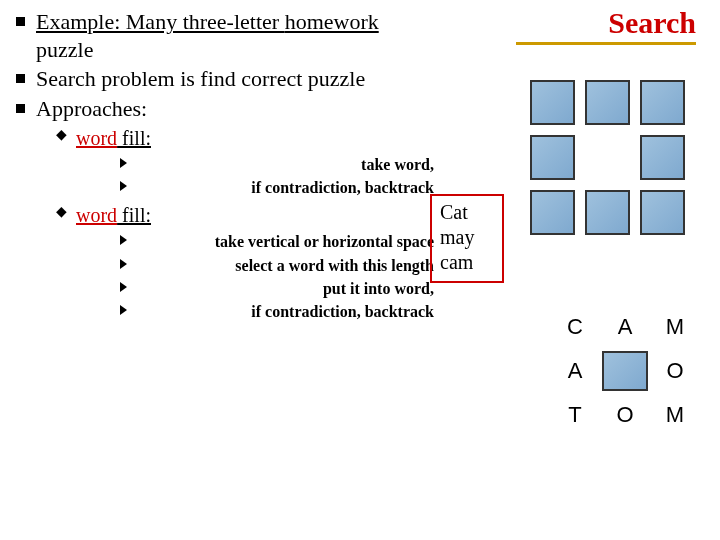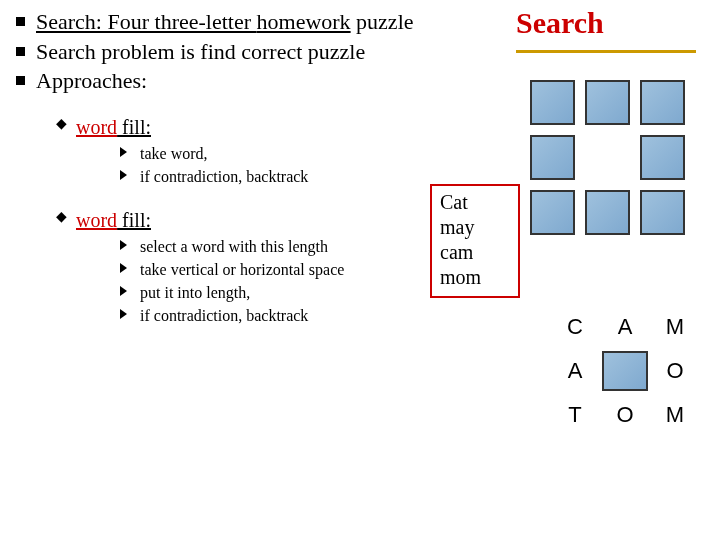--- a/index.html
+++ b/index.html
@@ -11,60 +11,60 @@
     color: #000;
     position: relative;
     overflow: hidden;
   }
   .slide { position: relative; width: 100%; height: 100%; padding: 8px 14px; }
 
   .title {
     position: absolute;
     top: 6px; right: 24px;
     width: 180px;
-    text-align: left;
+    text-align: right;
     font-size: 30px;
     font-weight: bold;
     color: #cc0000;
     border-bottom: 3px solid #cc9900;
-    padding-bottom: 10px;
+    padding-bottom: 2px;
   }
 
   .content { position: relative; width: 420px; }
 
   ul.l1 { list-style: none; margin: 0; padding: 0; }
   ul.l1 > li { position: relative; padding-left: 22px; font-size: 22px; line-height: 1.25; margin-bottom: 2px; }
   ul.l1 > li::before {
     content: "";
     position: absolute; left: 2px; top: 9px;
     width: 9px; height: 9px; background: #000;
   }
 
   ul.l2 { list-style: none; margin: 2px 0 0 0; padding: 0; }
-  ul.l2 > li { position: relative; padding-left: 40px; font-size: 20px; line-height: 1.25; margin-top: 20px; }
+  ul.l2 > li { position: relative; padding-left: 40px; font-size: 20px; line-height: 1.25; margin-top: 4px; }
   ul.l2 > li > .dia::before {
     content: "◆"; position: absolute; left: 20px; top: 0; font-size: 14px; color: #000;
   }
   .term { color: #cc0000; }
 
   ul.l3 { list-style: none; margin: 2px 0 2px 0; padding: 0; }
-  ul.l3 > li { position: relative; padding-left: 64px; font-size: 16px; font-weight: normal; line-height: 1.45; }
+  ul.l3 > li { position: relative; padding-left: 64px; font-size: 16px; font-weight: bold; line-height: 1.45; text-align: right; }
   ul.l3 > li::before {
     content: "";
     position: absolute; left: 44px; top: 5px;
     width: 0; height: 0;
     border-left: 7px solid #000;
     border-top: 5px solid transparent;
     border-bottom: 5px solid transparent;
   }
 
   .wordbox {
     position: absolute;
-    left: 430px; top: 184px;
-    width: 90px;
+    left: 430px; top: 194px;
+    width: 74px;
     border: 2px solid #cc0000;
     padding: 4px 8px 6px 8px;
     font-size: 20px; line-height: 1.25;
   }
 
   .grid-area {
     position: absolute;
     right: 30px; top: 80px;
     width: 160px; height: 160px;
   }
@@ -99,51 +99,50 @@
 </head>
 <body>
 
 <div class="slide">
 
   <div class="title">Search</div>
 
   <div class="content">
     <ul class="l1">
       <li>
-        <span class="u">Search: Four three-letter </span><span class="u">homework</span><span> puzzle</span>
+        <span class="u">Example: Many three-letter </span><span class="u">homework</span><span> puzzle</span>
       </li>
       <li><span>Search problem is find correct puzzle</span></li>
       <li><span>Approaches:</span>
         <ul class="l2">
           <li><span class="dia"></span>
             <span class="term u">word</span><span class="u"> fill:</span>
             <ul class="l3">
               <li><span>take word,</span></li>
               <li><span>if contradiction, backtrack</span></li>
             </ul>
           </li>
           <li><span class="dia"></span>
             <span class="term u">word</span><span class="u"> fill:</span>
             <ul class="l3">
+              <li><span>take vertical or horizontal space</span></li>
               <li><span>select a word with this length</span></li>
-              <li><span>take vertical or horizontal space</span></li>
-              <li><span>put it into length,</span></li>
+              <li><span>put it into word,</span></li>
               <li><span>if contradiction, backtrack</span></li>
             </ul>
           </li>
         </ul>
       </li>
     </ul>
   </div>
 
   <div class="wordbox">
     <div>Cat</div>
     <div>may</div>
     <div>cam</div>
-    <div>mom</div>
   </div>
 
   <div class="grid-area">
     <div class="bigcell" style="left:0;top:0"></div>
     <div class="bigcell" style="left:55px;top:0"></div>
     <div class="bigcell" style="left:110px;top:0"></div>
     <div class="bigcell" style="left:0;top:55px"></div>
     <div class="bigcell" style="left:110px;top:55px"></div>
     <div class="bigcell" style="left:0;top:110px"></div>
     <div class="bigcell" style="left:55px;top:110px"></div>

